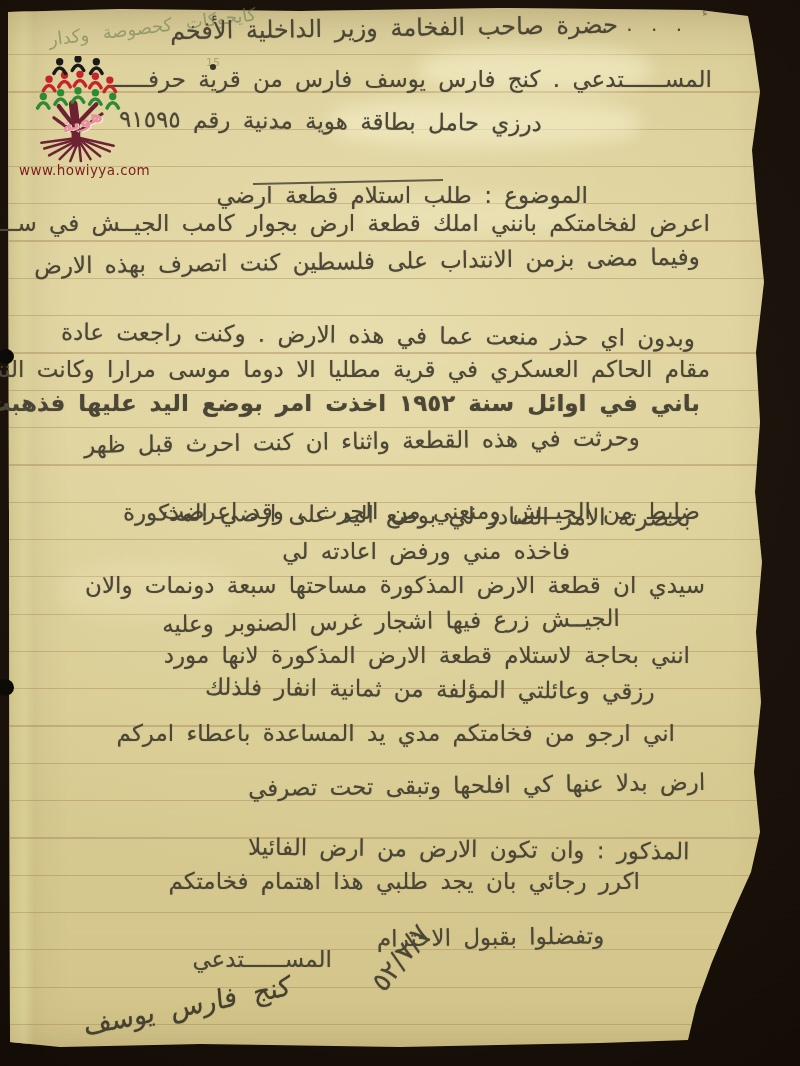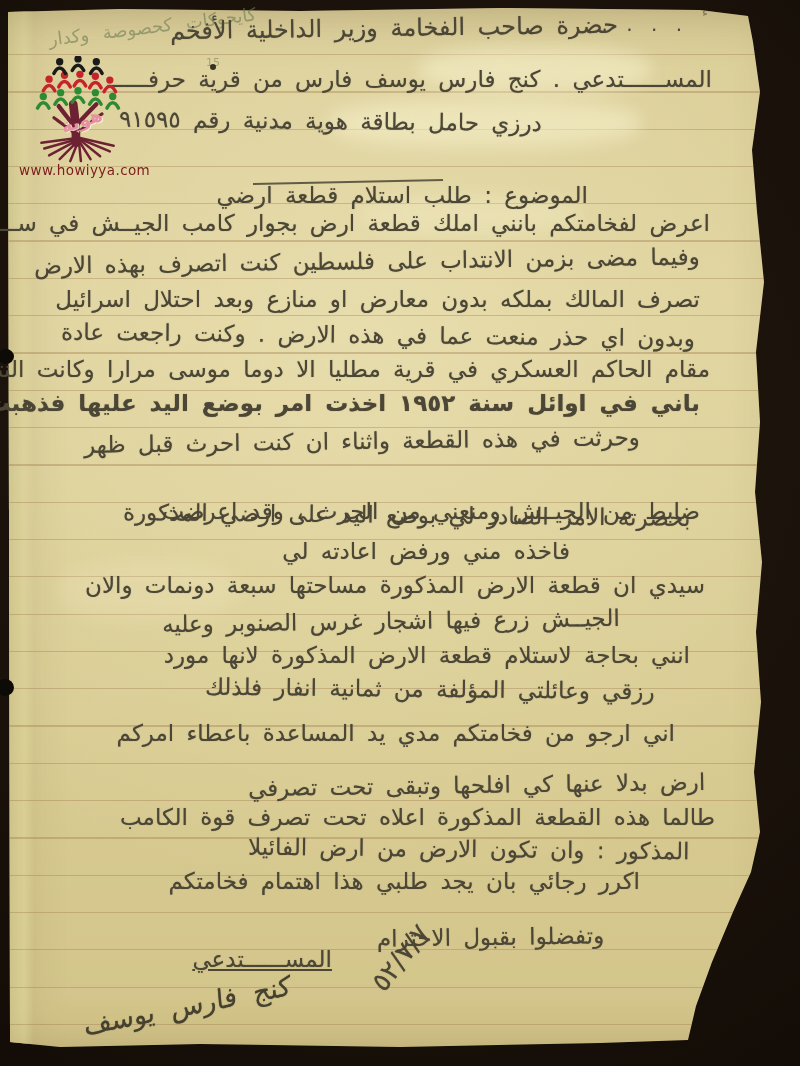--- a/index.html
+++ b/index.html
@@ -30,21 +30,21 @@
   #subject-underline{position:absolute;left:253px;top:181px;width:190px;height:2px;
       background:#4b4636;transform:rotate(-1.2deg);opacity:.85;}
   #header-dots{position:absolute;top:18px;right:112px;color:#4b4636;font-size:20px;letter-spacing:6px;}
   #corner-mark{position:absolute;top:4px;right:92px;color:#5b5542;font-size:13px;opacity:.7;}
   .blotch{position:absolute;background:#0d0b08;border-radius:50%;}
   #pencil-note{position:absolute;left:48px;top:16px;color:rgba(108,124,82,.60);
       font-size:18px;transform:rotate(-7deg);direction:rtl;white-space:nowrap;word-spacing:8px;}
   #margin-note{position:absolute;left:206px;top:56px;color:rgba(120,130,80,.55);font-size:11px;}
   #date-line{position:absolute;left:362px;top:942px;font-size:27px;color:#4b4636;
       transform:rotate(-52deg);direction:ltr;text-shadow:0 0 1px rgba(75,70,54,.5);}
-  #sig-label{position:absolute;top:946px;right:468px;text-decoration:underline;}
+  #sig-label{position:absolute;top:946px;right:468px;}
   #sig-name{position:absolute;left:82px;top:990px;font-size:27px;color:#45412e;
       transform:rotate(-11deg) skewX(-6deg);direction:rtl;word-spacing:8px;
       text-shadow:0 0 1px rgba(70,65,46,.7);}
   
   #logo{position:absolute;left:34px;top:56px;width:88px;height:108px;}
   #logo-url{position:absolute;left:19px;top:162px;width:140px;color:#7c1d1d;
       font-weight:normal;font-size:13.5px;letter-spacing:.4px;direction:ltr;}
 </style>
 </head>
 <body>
@@ -63,35 +63,33 @@
 
   <div id="header-dots">· · · ·</div>
   <div class="hl tilt1" style="top:14px;right:182px;font-size:24px;">حضرة صاحب الفخامة وزير الداخلية الأفخم</div>
   <div class="hl" style="top:66px;right:88px;">المســــــتدعي . كنج فارس يوسف فارس من قرية حرفــــــ</div>
   <div class="hl tilt2" style="top:108px;right:258px;">درزي حامل بطاقة هوية مدنية رقم ٩١٥٩٥</div>
   <div class="hl" style="top:150px;right:212px;margin-top:32px;"><span>الموضوع :</span> <span>طلب استلام قطعة ارضي</span></div>
   <div id="subject-underline"></div>
 
   <div class="hl" style="top:210px;right:90px;">اعرض لفخامتكم بانني املك قطعة ارض بجوار كامب الجيــش في ســــج</div>
   <div class="hl tilt1" style="top:248px;right:100px;">وفيما مضى بزمن الانتداب على فلسطين كنت اتصرف بهذه الارض</div>
-  <div class="hl" style="top:286px;right:100px;">تصرف المالك بملكه بدون معارض او منازع وبعد احتلال اسرائيل</div>
   <div class="hl tilt2" style="top:322px;right:105px;">وبدون اي حذر منعت عما في هذه الارض . وكنت راجعت عادة</div>
   <div class="hl" style="top:356px;right:90px;">مقام الحاكم العسكري في قرية مطليا الا دوما موسى مرارا وكانت النتيجة</div>
   <div class="hl" style="top:390px;right:100px;font-weight:bold;">باني في اوائل سنة ١٩٥٢ اخذت امر بوضع اليد عليها فذهبت</div>
   <div class="hl tilt1" style="top:428px;right:160px;">وحرثت في هذه القطعة واثناء ان كنت احرث قبل ظهر</div>
   <div class="hl" style="top:462px;right:100px;margin-top:36px;">ضابط من الجيــش ومنعني من الحرث ، وقد اعرضت</div>
   <div class="hl tilt2" style="top:502px;right:110px;">بحضرته الامر الصادر لي بوضع اليد على ارضي المذكورة</div>
   <div class="hl" style="top:572px;right:95px;">سيدي ان قطعة الارض المذكورة مساحتها سبعة دونمات والان</div>
   <div class="hl" style="top:538px;right:230px;">فاخذه مني ورفض اعادته لي</div>
   <div class="hl tilt1" style="top:608px;right:180px;">الجيــش زرع فيها اشجار غرس الصنوبر وعليه</div>
   <div class="hl" style="top:642px;right:110px;">انني بحاجة لاستلام قطعة الارض المذكورة لانها مورد</div>
   <div class="hl tilt2" style="top:676px;right:145px;">رزقي وعائلتي المؤلفة من ثمانية انفار فلذلك</div>
   <div class="hl" style="top:708px;right:125px;margin-top:12px;">اني ارجو من فخامتكم مدي يد المساعدة باعطاء امركم</div>
   <div class="hl tilt1" style="top:772px;right:95px;">ارض بدلا عنها كي افلحها وتبقى تحت تصرفي</div>
-  <div class="hl" style="top:804px;right:85px;">طالما هذه القطعة المذكورة اعلاه تحت تصرف قوة الكامب</div>
   <div class="hl tilt2" style="top:836px;right:110px;">المذكور : وان تكون الارض من ارض الفائيلا</div>
   <div class="hl" style="top:868px;right:160px;">اكرر رجائي بان يجد طلبي هذا اهتمام فخامتكم</div>
   <div class="hl tilt1" style="top:924px;right:196px;">وتفضلوا بقبول الاحترام</div>
 
   <div id="date-line">٥٢/٧/٧</div>
   <div class="hl" id="sig-label">المســــــتدعي</div>
   <div id="sig-name">كنج فارس يوسف</div>
 
   <div class="blotch" style="left:-2px;top:349px;width:16px;height:15px;"></div>
   <div class="blotch" style="left:-4px;top:679px;width:18px;height:17px;"></div>

